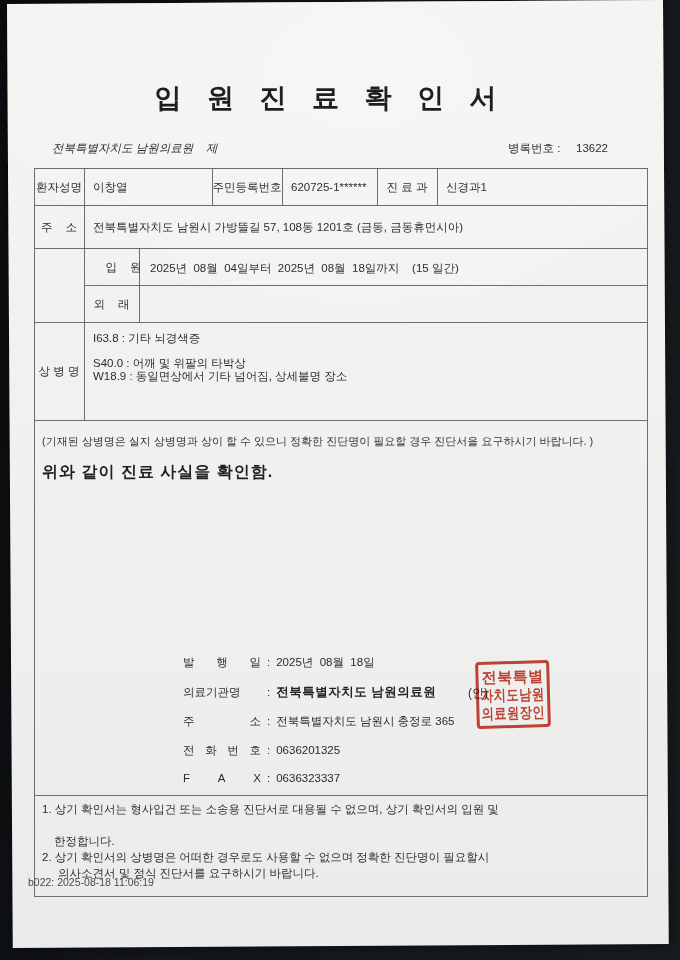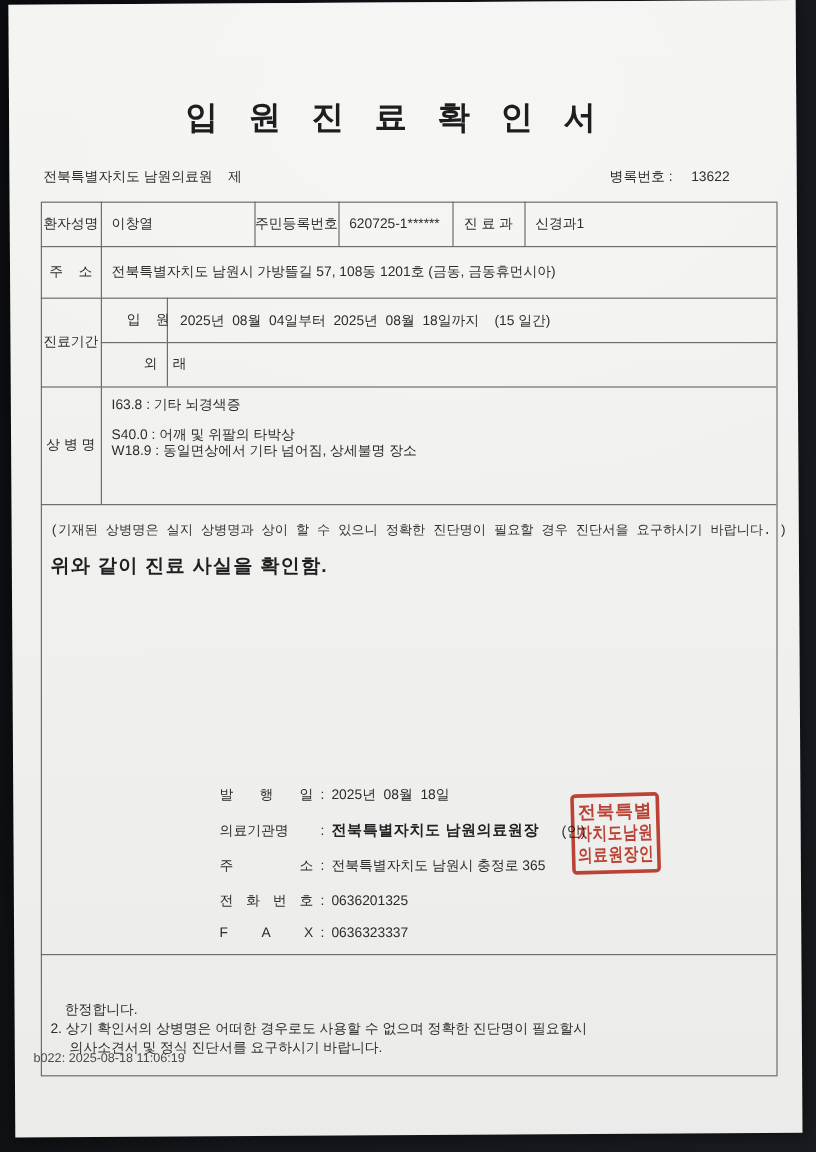--- a/index.html
+++ b/index.html
@@ -37,21 +37,21 @@
 </head>
 <body>
 
 <div class="stage">
   <div class="paper"></div>
 
   <div class="content">
 
     <div class="title">입 원 진 료 확 인 서</div>
 
-    <div class="abs t11" style="left:36px;top:141px;">전북특별자치도 남원의료원    제</div>
+    <div class="abs t11" style="left:52px;top:141px;font-style:italic;">전북특별자치도 남원의료원    제</div>
     <div class="abs t11" style="left:508px;top:141px;">병록번호 :</div>
     <div class="abs t11" style="left:576px;top:141px;">13622</div>
 
     <div class="box" style="left:34px;top:168px;width:612px;height:727px;"></div>
 
     <div class="ln" style="left:34px;top:205px;width:613px;height:1px;"></div>
     <div class="ln" style="left:34px;top:248px;width:613px;height:1px;"></div>
     <div class="ln" style="left:84px;top:285px;width:563px;height:1px;"></div>
     <div class="ln" style="left:34px;top:322px;width:613px;height:1px;"></div>
     <div class="ln" style="left:34px;top:420px;width:613px;height:1px;"></div>
@@ -67,57 +67,57 @@
     <div class="abs t11 cellc" style="left:34px;top:168px;width:50px;height:37px;">환자성명</div>
     <div class="abs t11" style="left:93px;top:180px;">이창열</div>
     <div class="abs t11 cellc" style="left:212px;top:168px;width:70px;height:37px;">주민등록번호</div>
     <div class="abs t11" style="left:291px;top:180px;">620725-1******</div>
     <div class="abs t11 cellc" style="left:377px;top:168px;width:60px;height:37px;">진 료 과</div>
     <div class="abs t11" style="left:446px;top:180px;">신경과1</div>
 
     <div class="abs t11 cellc" style="left:34px;top:205px;width:50px;height:43px;">주    소</div>
     <div class="abs t11" style="left:93px;top:220px;">전북특별자치도 남원시 가방뜰길 57, 108동 1201호 (금동, 금동휴먼시아)</div>
 
-    <div class="abs t11 cellc" style="left:34px;top:248px;width:50px;height:74px;">진료기간</div>
     <div class="abs t11 cellc" style="left:96px;top:248px;width:55px;height:37px;">입    원</div>
     <div class="abs t11" style="left:150px;top:261px;">2025년  08월  04일부터  2025년  08월  18일까지    (15 일간)</div>
-    <div class="abs t11 cellc" style="left:84px;top:285px;width:55px;height:37px;margin-left:26px;">외    래</div>
+    <div class="abs t11 cellc" style="left:84px;top:285px;width:55px;height:37px;">외    래</div>
     <div class="abs t11" style="left:150px;top:298px;"></div>
 
     <div class="abs t11 cellc" style="left:34px;top:322px;width:50px;height:98px;">상 병 명</div>
     <div class="abs t11" style="left:93px;top:331px;">I63.8 : 기타 뇌경색증</div>
     <div class="abs t11" style="left:93px;top:356px;">S40.0 : 어깨 및 위팔의 타박상</div>
     <div class="abs t11" style="left:93px;top:369px;">W18.9 : 동일면상에서 기타 넘어짐, 상세불명 장소</div>
 
-    <div class="abs" style="left:42px;top:434px;font-size:11px;color:#333;font-family:Liberation Mono, monospace;">(기재된 상병명은 실지 상병명과 상이 할 수 있으니 정확한 진단명이 필요할 경우 진단서을 요구하시기 바랍니다. )</div>
+    <div class="abs" style="left:42px;top:434px;font-size:11px;color:#333;">(기재된 상병명은 실지 상병명과 상이 할 수 있으니 정확한 진단명이 필요할 경우 진단서을 요구하시기 바랍니다. )</div>
     <div class="abs" style="left:42px;top:462px;font-size:16px;font-weight:700;color:#1f1f1f;letter-spacing:1px;">위와 같이 진료 사실을 확인함.</div>
 
     <div class="iss-row" style="top:655px;">
       <span class="iss-label">발 행 일</span><span class="iss-colon">:</span><span style="white-space:pre;">2025년  08월  18일</span>
     </div>
     <div class="iss-row" style="top:684px;">
-      <span class="iss-label">의료기관명</span><span class="iss-colon">:</span><span style="white-space:pre;font-weight:700;font-size:12.5px;letter-spacing:0.5px;color:#222;">전북특별자치도 남원의료원장</span>
+      <span class="iss-label">의료기관명</span><span class="iss-colon">:</span><span style="white-space:pre;font-weight:700;font-size:12.5px;letter-spacing:0.5px;color:#222;">전북특별자치도 남원의료원</span>
     </div>
     <div class="abs" style="left:468px;top:685px;font-size:12px;color:#333;">(인)</div>
     <div class="iss-row" style="top:714px;">
       <span class="iss-label">주 소</span><span class="iss-colon">:</span><span style="white-space:pre;">전북특별자치도 남원시 충정로 365</span>
     </div>
     <div class="iss-row" style="top:743px;">
       <span class="iss-label">전 화 번 호</span><span class="iss-colon">:</span><span style="white-space:pre;">0636201325</span>
     </div>
     <div class="iss-row" style="top:772px;">
       <span class="iss-label">F A X</span><span class="iss-colon">:</span><span style="white-space:pre;">0636323337</span>
     </div>
 
     <div class="stamp">
       <div class="stampline">전북특별</div>
       <div class="stampline sq">자치도남원</div>
       <div class="stampline sq">의료원장인</div>
     </div>
 
+    <div class="fn" style="left:42px;top:802px;">1. 상기 확인서는 형사입건 또는 소송용 진단서로 대용될 수 없으며, 상기 확인서의 입원 및</div>
     <div class="fn" style="left:54px;top:834px;">한정합니다.</div>
     <div class="fn" style="left:42px;top:850px;">2. 상기 확인서의 상병명은 어떠한 경우로도 사용할 수 없으며 정확한 진단명이 필요할시</div>
     <div class="fn" style="left:58px;top:866px;text-align:right;">의사소견서 및 정식 진단서를 요구하시기 바랍니다.</div>
 
     <div class="abs" style="left:28px;top:876px;font-size:10.5px;color:#4b4b4b;">b022: 2025-08-18 11:06:19</div>
 
   </div>
 </div>
 
 </body></html>

